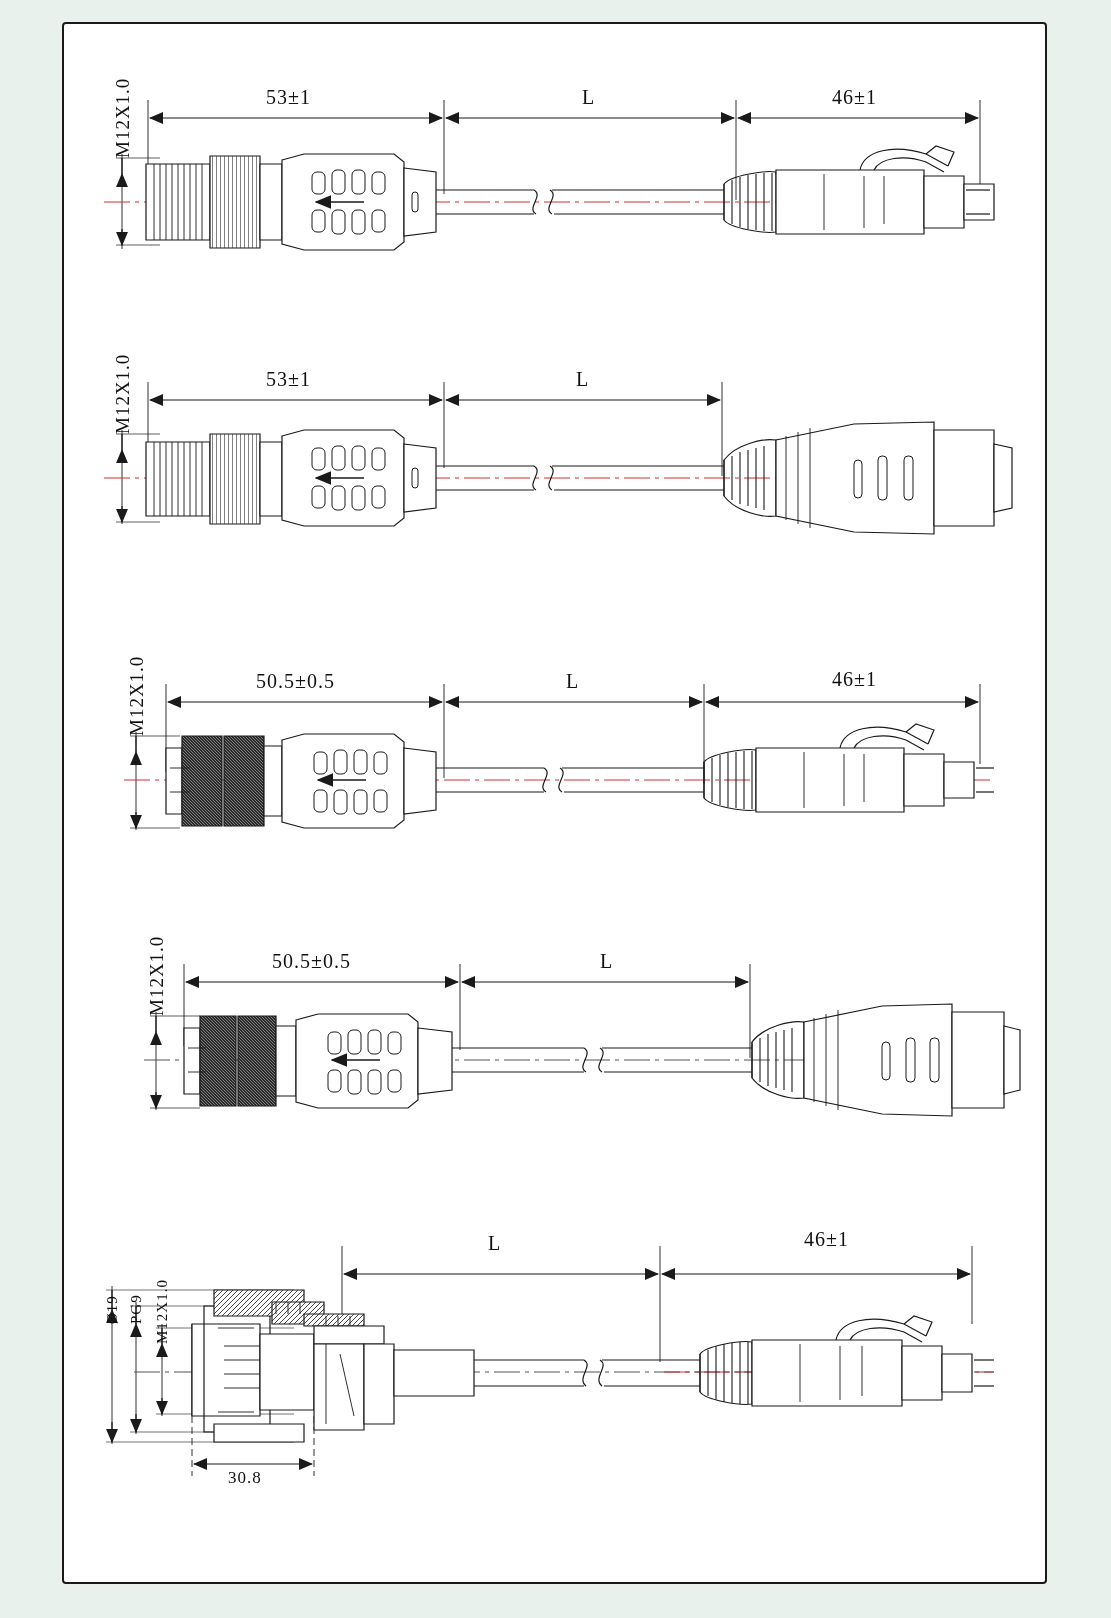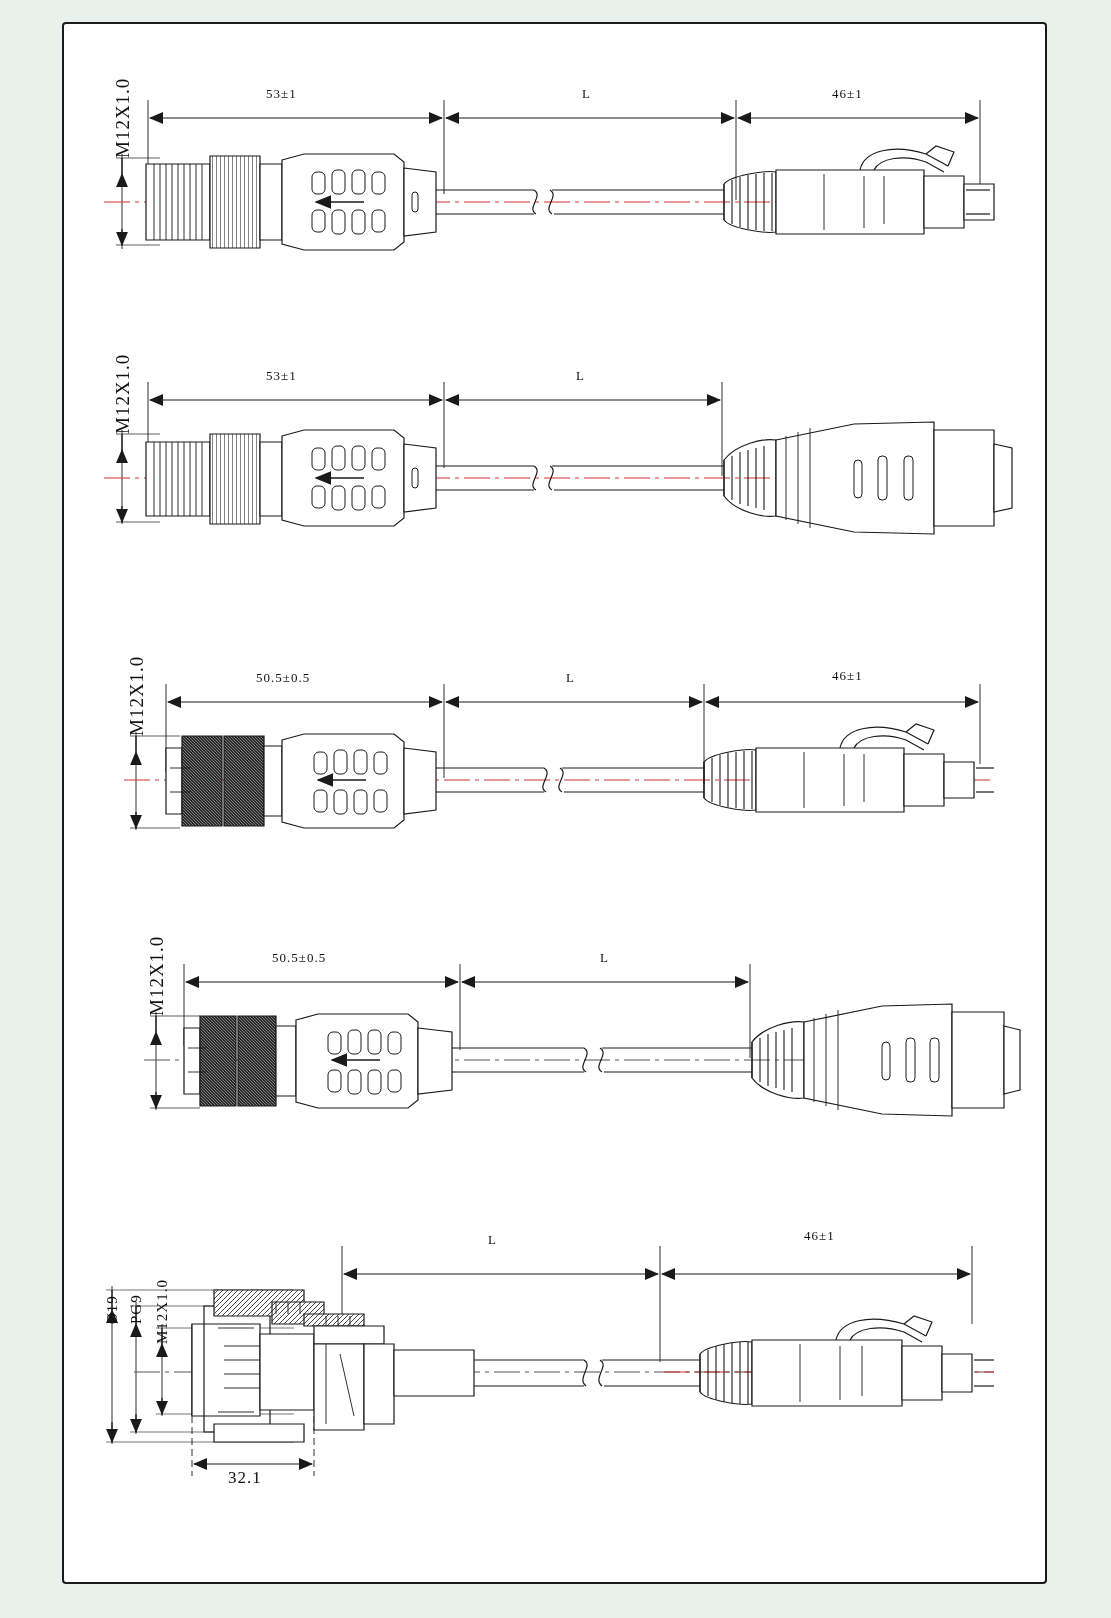--- a/index.html
+++ b/index.html
@@ -18,21 +18,21 @@
     border-radius:4px;
     box-sizing:border-box;
   }
   .drawing{position:absolute;left:0;top:0;width:985px;height:1562px;}
   .lbl{
     position:absolute;
     font-family:"Liberation Serif", serif;
     color:#111;
     white-space:nowrap;
   }
-  .dimtxt{font-size:13px;letter-spacing:1px;}
+  .dimtxt{font-size:20px;letter-spacing:1px;}
   .dimtxt.small{font-size:17px;}
   .vert{
     transform-origin:0 0;
     transform:rotate(-90deg);
     font-size:19px;
     letter-spacing:1px;
   }
   .vert.small{font-size:15px;}
   svg{display:block;}
 </style>
@@ -464,15 +464,15 @@
 
   <div class="lbl vert" style="left:82px;top:992px;">M12X1.0</div>
   <div class="lbl dimtxt" style="left:208px;top:926px;">50.5±0.5</div>
   <div class="lbl dimtxt" style="left:536px;top:926px;">L</div>
 
   <div class="lbl vert small" style="left:40px;top:1300px;">Ø19</div>
   <div class="lbl vert small" style="left:64px;top:1300px;">PG9</div>
   <div class="lbl vert small" style="left:90px;top:1320px;">M12X1.0</div>
   <div class="lbl dimtxt" style="left:424px;top:1208px;">L</div>
   <div class="lbl dimtxt" style="left:740px;top:1204px;">46±1</div>
-  <div class="lbl dimtxt small" style="left:164px;top:1444px;">32.1</div>
+  <div class="lbl dimtxt small" style="left:164px;top:1444px;">30.8</div>
 
 </div>
 
 </body></html>

